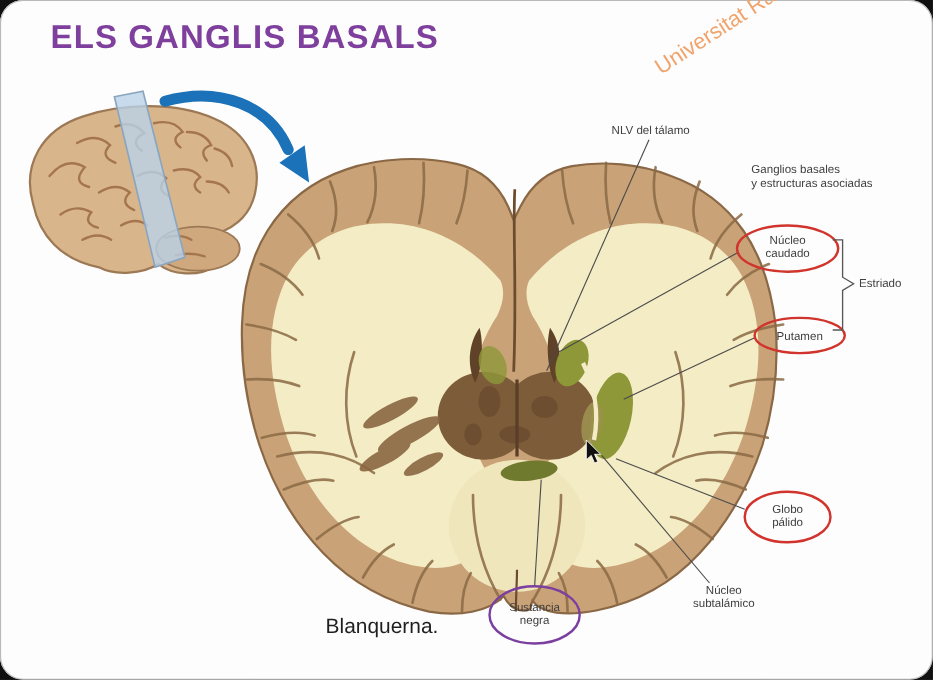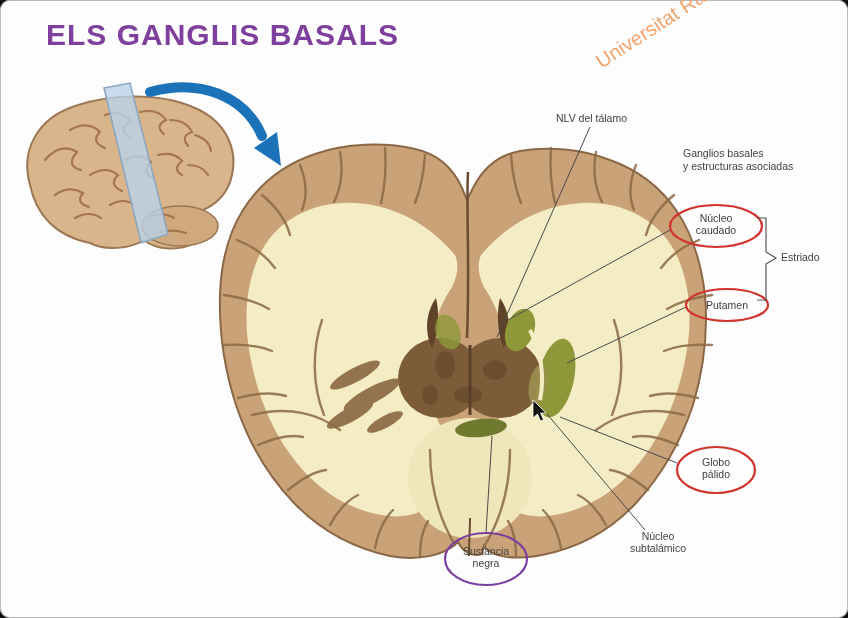--- a/index.html
+++ b/index.html
@@ -1,18 +1,18 @@
 <!DOCTYPE html>
 <html><head>
 <meta charset="utf-8">
 <style>
   html,body { margin:0; padding:0; background:#101010; }
   .slide {
     position:relative; width:848px; height:618px; overflow:hidden;
-    background:#fdfdfd; border-radius:10px;
+    background:#fdfdfd; border-radius:21px;
     box-shadow: inset 0 0 0 1px #b9b9b9;
     font-family:"Liberation Sans", sans-serif;
   }
   .title {
     position:absolute; left:46px; top:18px;
     font-size:30px; font-weight:bold; letter-spacing:1px;
     color:#7e3f9d; white-space:nowrap;
   }
   .watermark {
     position:absolute; left:598px; top:52px; width:240px;
@@ -201,15 +201,16 @@
       <text class="lbl" x="658" y="552" text-anchor="middle">subtalámico</text>
 
       <text class="lbl" x="486" y="555" text-anchor="middle">Sustancia</text>
       <text class="lbl" x="486" y="567" text-anchor="middle">negra</text>
     </g>
 
     <polygon points="533,400 533,418 537.5,414 540.5,421 543.5,419.7 540.5,413 546,413" fill="#111" stroke="#fff" stroke-width="0.8"></polygon>
   </svg>
 
   <div class="credit">
+    <div>Blanquerna.</div>
   </div>
 
 </div>
 
 </body></html>

